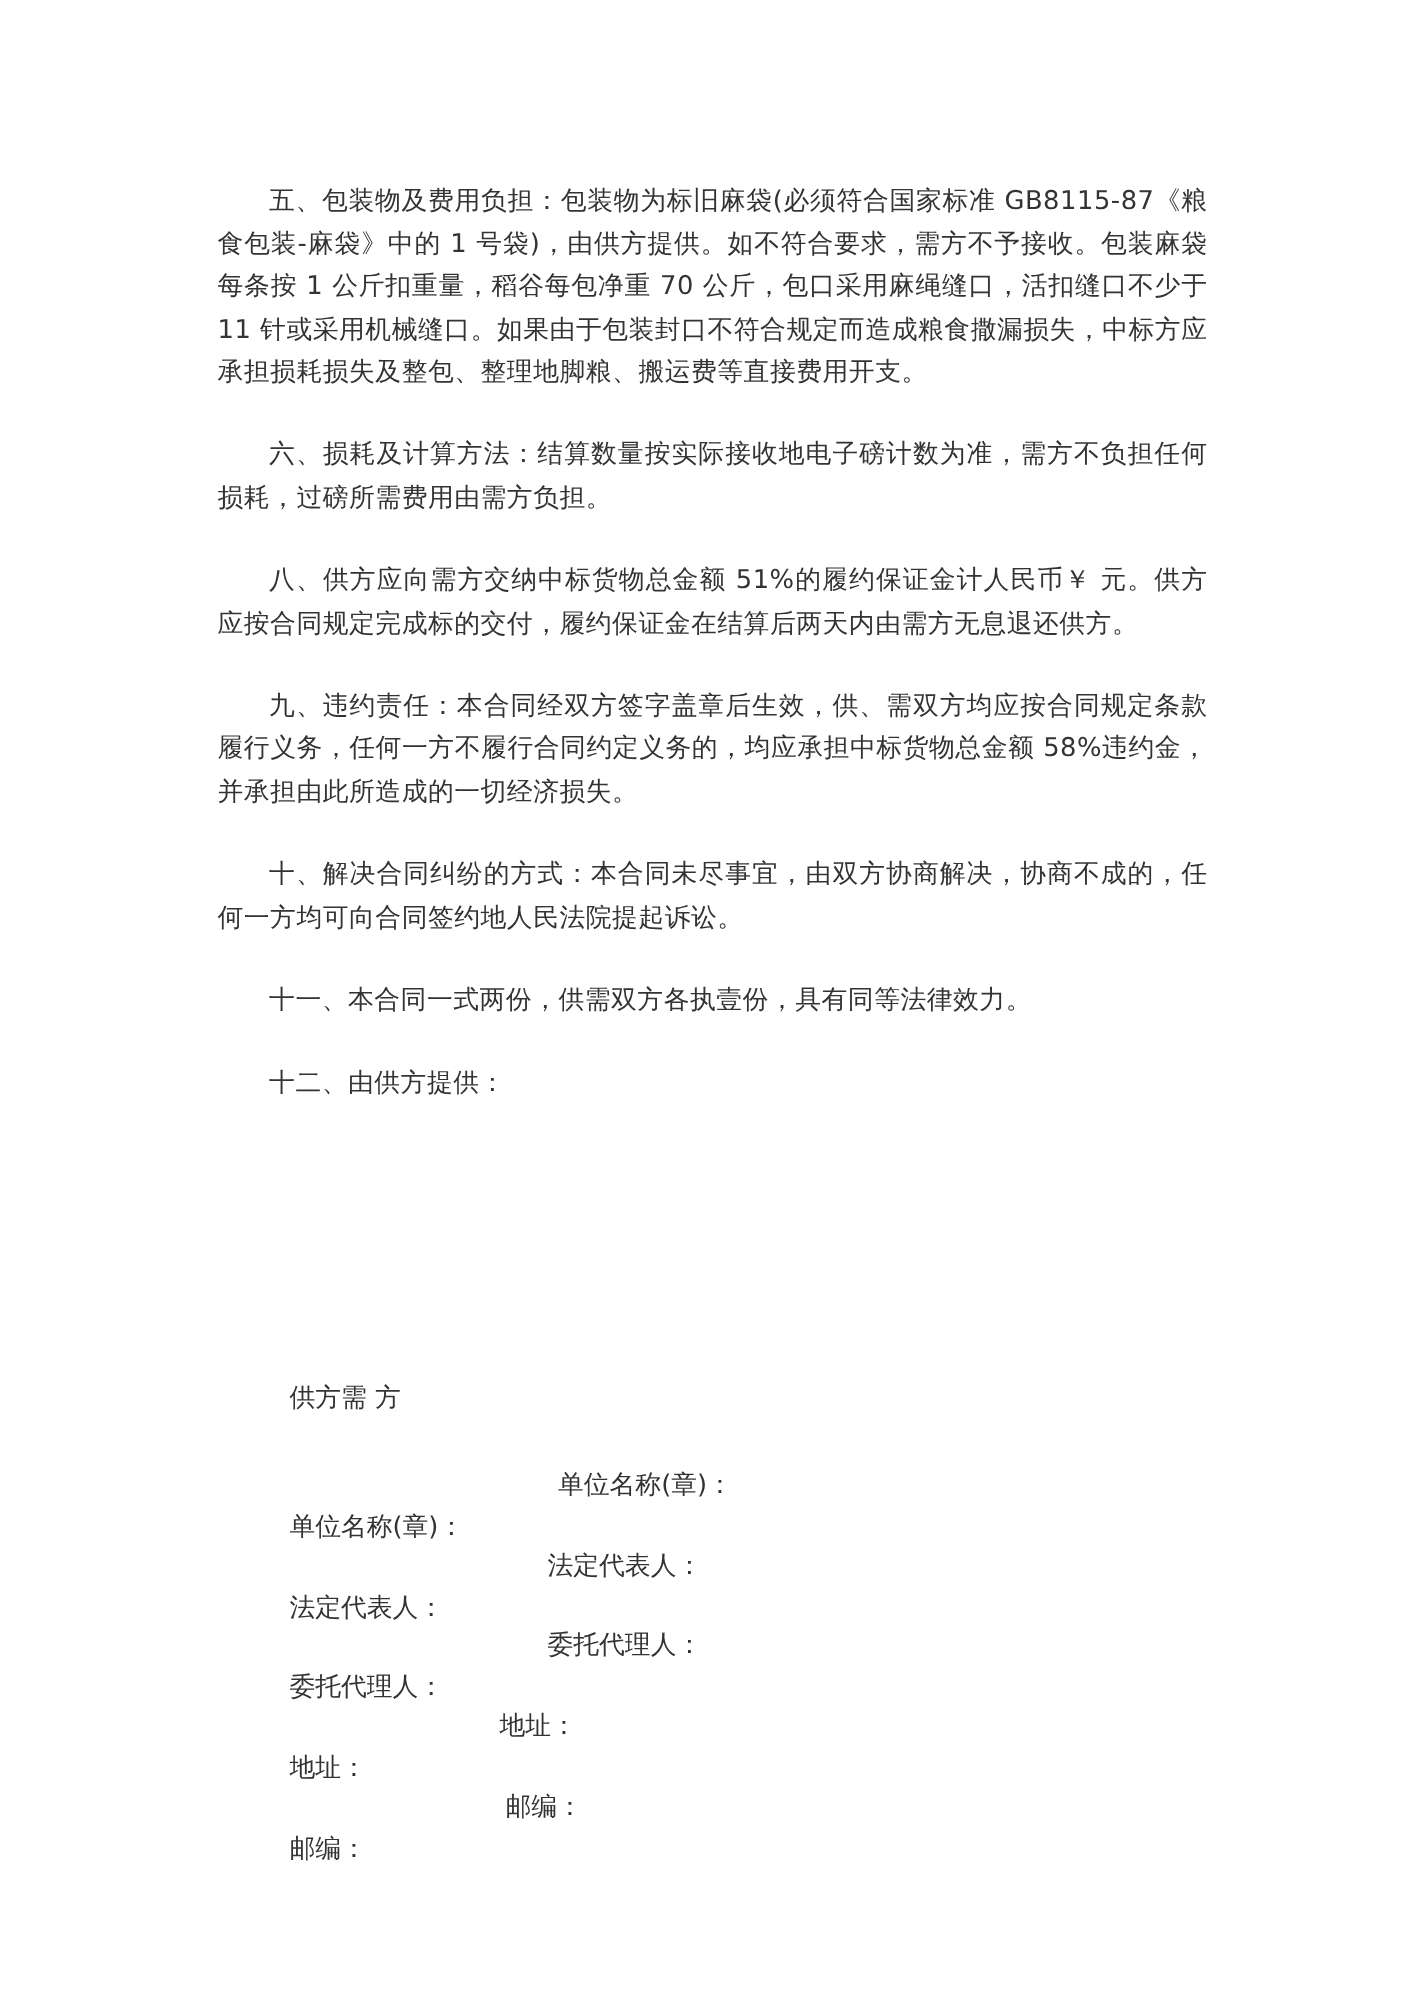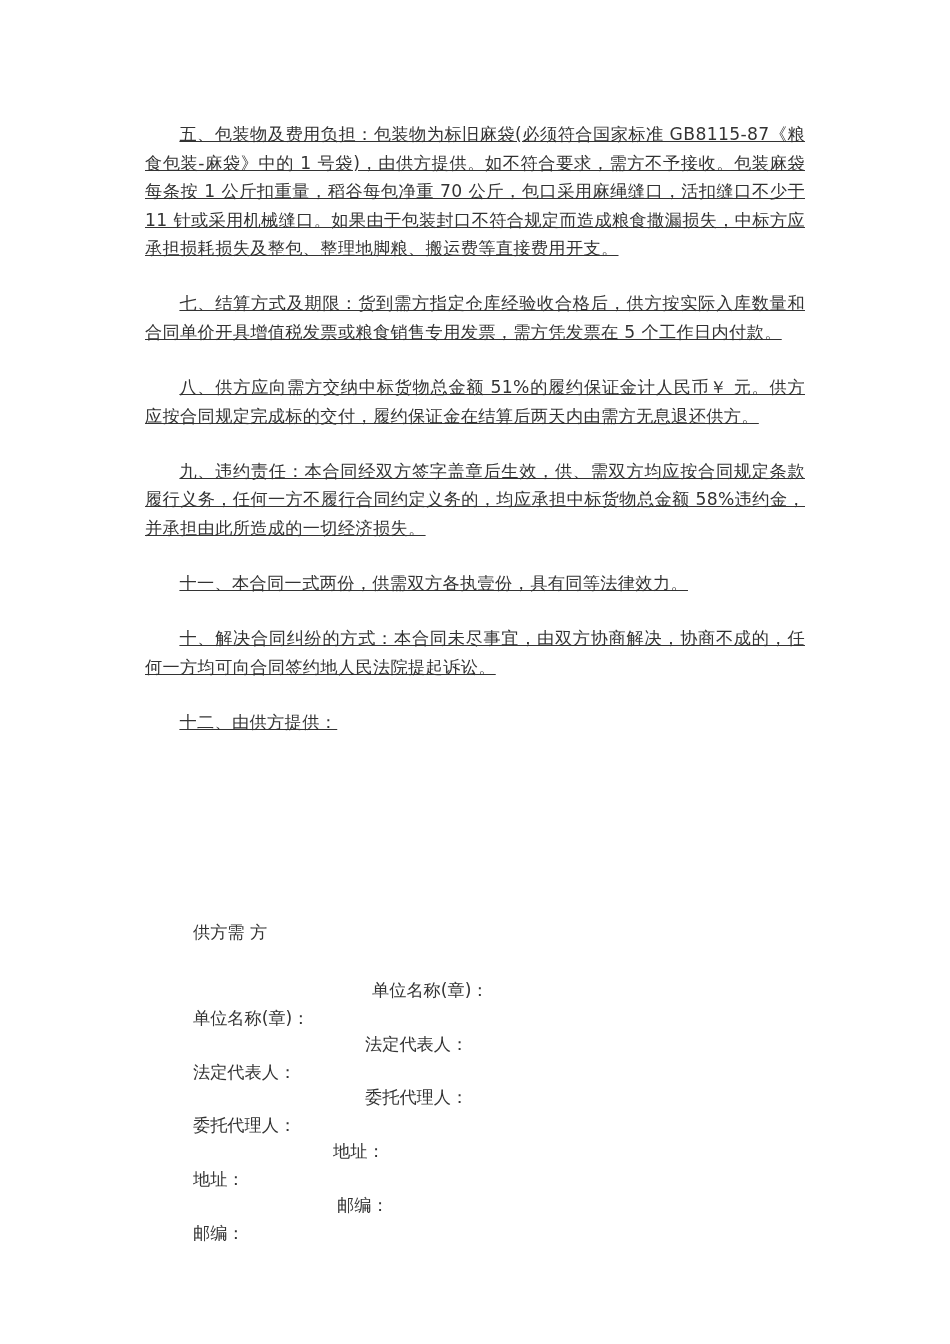--- a/index.html
+++ b/index.html
@@ -22,44 +22,43 @@
       width: 660px;
     }
     .para {
       font-size: 17.2px;
       line-height: 28.6px;
       text-indent: 2em;
       margin: 0 0 26.5px 0;
       text-align: justify;
       letter-spacing: 0.35px;
       white-space: normal;
-      text-decoration: underline;
     }
     .sig {
       position: absolute;
       left: 182px;
       font-size: 17.2px;
       line-height: 28px;
       white-space: pre;
     }
     .sig .col2 {
       position: absolute;
       top: 0;
     }
   </style>
 </head>
 <body>
 
 <div class="page">
   <p class="para">五、包装物及费用负担：包装物为标旧麻袋(必须符合国家标准 GB8115-87《粮食包装-麻袋》中的 1 号袋)，由供方提供。如不符合要求，需方不予接收。包装麻袋每条按 1 公斤扣重量，稻谷每包净重 70 公斤，包口采用麻绳缝口，活扣缝口不少于 11 针或采用机械缝口。如果由于包装封口不符合规定而造成粮食撒漏损失，中标方应承担损耗损失及整包、整理地脚粮、搬运费等直接费用开支。</p>
-  <p class="para">七、结算方式及期限：货到需方指定仓库经验收合格后，供方按实际入库数量和合同单价开具增值税发票或粮食销售专用发票，需方凭发票在 5 个工作日内付款。</p>
+  <p class="para">六、损耗及计算方法：结算数量按实际接收地电子磅计数为准，需方不负担任何损耗，过磅所需费用由需方负担。</p>
   <p class="para">八、供方应向需方交纳中标货物总金额 51%的履约保证金计人民币￥ 元。供方应按合同规定完成标的交付，履约保证金在结算后两天内由需方无息退还供方。</p>
   <p class="para">九、违约责任：本合同经双方签字盖章后生效，供、需双方均应按合同规定条款履行义务，任何一方不履行合同约定义务的，均应承担中标货物总金额 58%违约金，并承担由此所造成的一切经济损失。</p>
+  <p class="para">十、解决合同纠纷的方式：本合同未尽事宜，由双方协商解决，协商不成的，任何一方均可向合同签约地人民法院提起诉讼。</p>
   <p class="para">十一、本合同一式两份，供需双方各执壹份，具有同等法律效力。</p>
-  <p class="para">十、解决合同纠纷的方式：本合同未尽事宜，由双方协商解决，协商不成的，任何一方均可向合同签约地人民法院提起诉讼。</p>
   <p class="para">十二、由供方提供：</p>
 </div>
 
 <div class="sig" style="top:890px;text-align:right;">
   <span>供方需 方</span>
 </div>
 
 <div class="sig" style="top:976px;">
   <span>单位名称(章)：</span>
   <span class="col2" style="left:190px;">单位名称(章)：</span>

